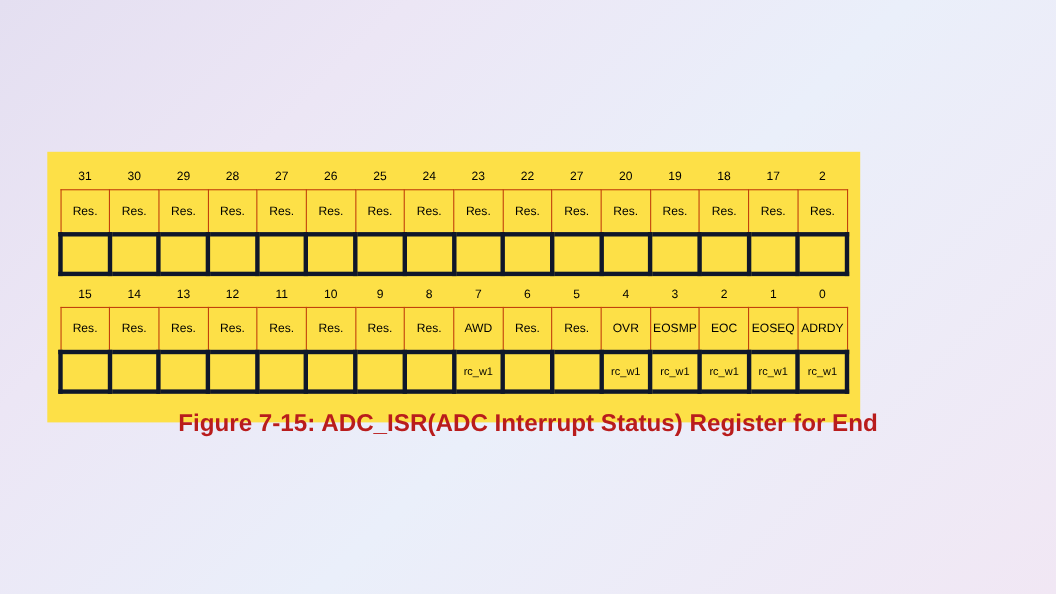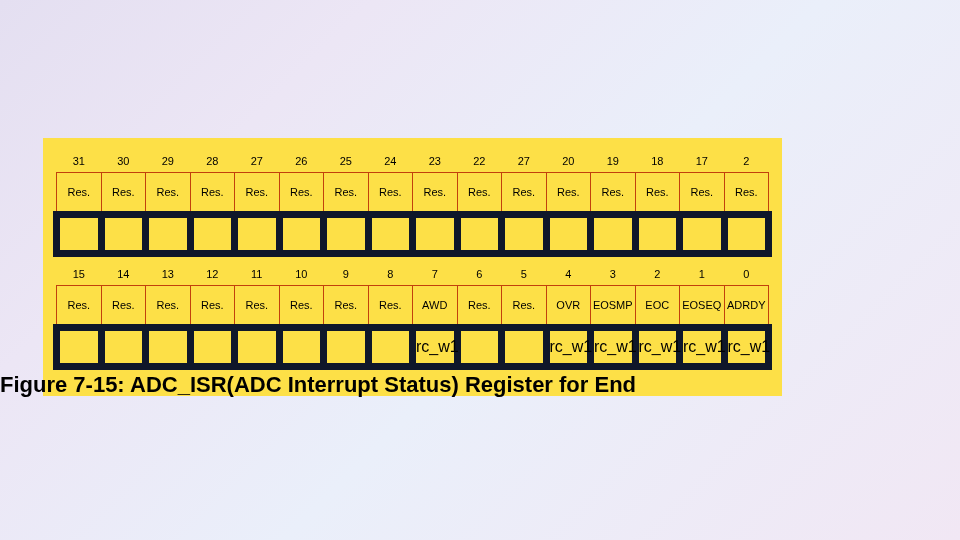--- a/index.html
+++ b/index.html
@@ -40,41 +40,41 @@
   }
   tr.bitnums td {
     border: none;
     font-weight: 400;
   }
   tr.fields td {
     border: 1px solid #c2410c;
     height: 28px;
   }
   tr.access td {
-    border: 7px solid #0f172a;
+    border: 4px solid #0f172a;
     height: 22px;
-    font-size: 16px;
+    font-size: 10px;
   }
   tr.access td.blank {
     
   }
   .spacer-row td {
     border: none;
     height: 6px;   
     padding: 0;
   }
   .caption {
     position: absolute;
     left: 0;
     right: 0;
     top: 370px;
-    text-align: left;
+    text-align: center;
     font-size: 22px;
     font-weight: 700;
-    color: #000000;
+    color: #b91c1c;
     line-height: 1.35;
   }
 </style>
 </head>
 <body>
 
 <div class="canvas">
 
   <div class="figure-area">
     <table>

